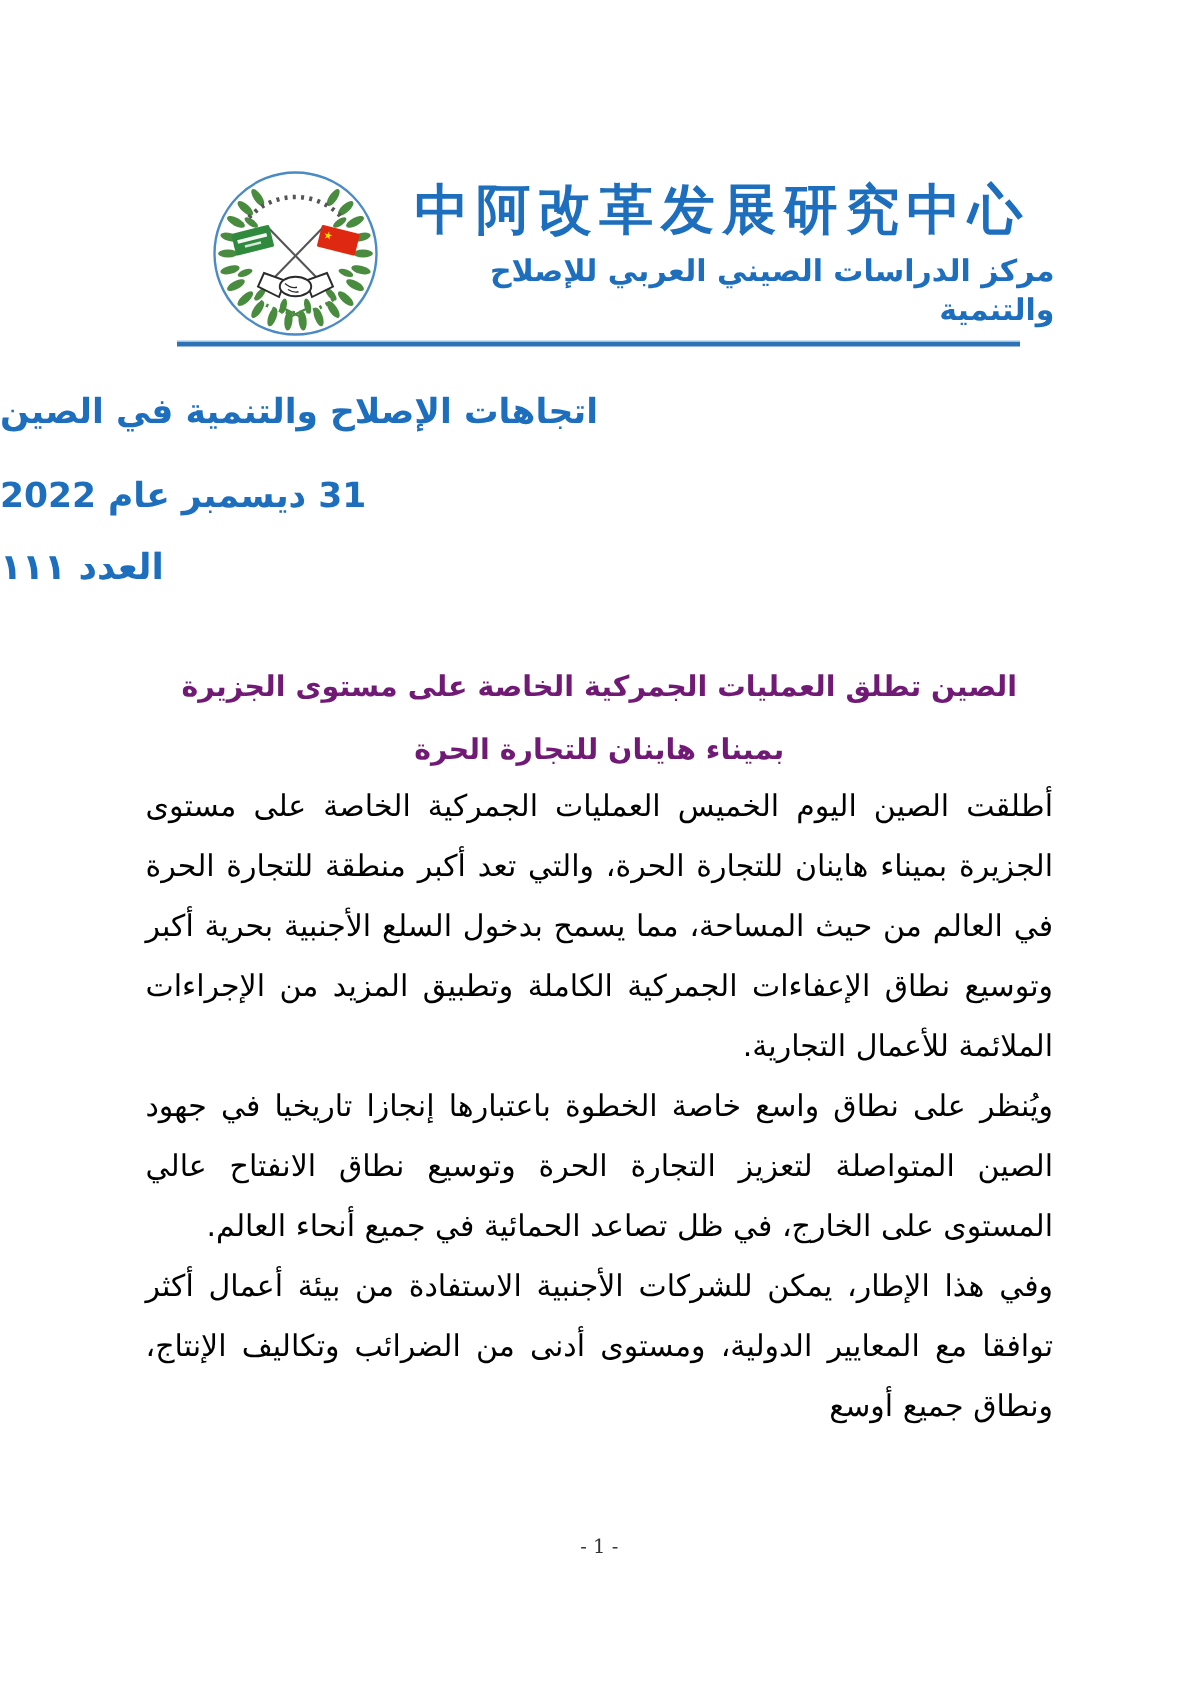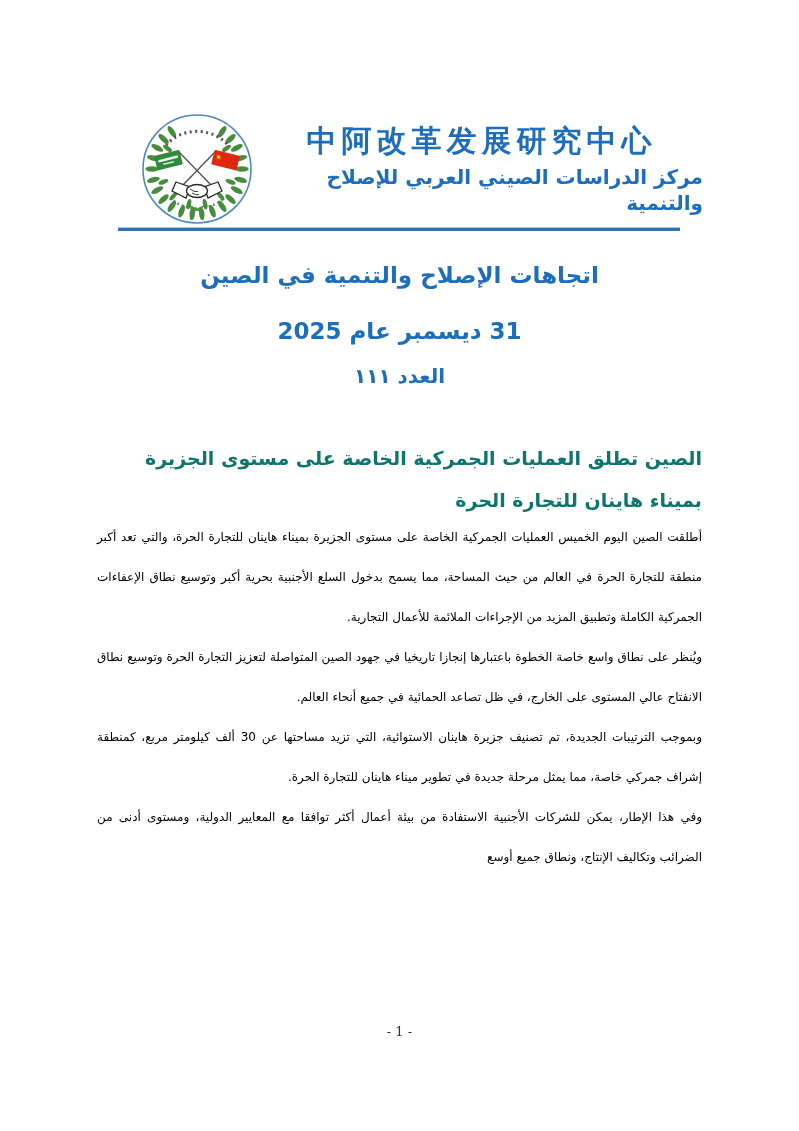--- a/index.html
+++ b/index.html
@@ -20,21 +20,21 @@
     top: 112px;
     left: 140px;
     right: 96px;
     display: flex;
     align-items: center;
   }
   .logo-wrap { width: 114px; height: 114px; flex: 0 0 auto; }
   .header-text { flex: 1 1 auto; text-align: center; padding-left: 6px; }
   .cn-title {
     font-family: Liberation Serif, serif;
-    font-size: 30px;
+    font-size: 36px;
     font-weight: bold;
     color: #1d6fbe;
     letter-spacing: 5px;
     white-space: nowrap;
     line-height: 1.2;
   }
   .ar-subtitle {
     direction: rtl;
     font-size: 20px;
     font-weight: bold;
@@ -51,50 +51,50 @@
     left: 118px;
     width: 562px;
     height: 4px;
     background: linear-gradient(to bottom, #9dc3e6 0 1px, #2e74b5 1px 100%);
   }
 
   
   .doc-title, .doc-date, .doc-issue {
     position: absolute;
     left: 0; right: 0;
-    text-align: center;
+    text-align: left;
     direction: rtl;
     font-weight: bold;
     color: #1d6fbe;
   }
   .doc-title { top: 262px; font-size: 23px; }
   .doc-date  { top: 318px; font-size: 23px; }
-  .doc-issue { top: 364px; font-size: 20px; }
+  .doc-issue { top: 364px; font-size: 24px; }
 
   
   .article-heading {
     position: absolute;
     top: 437px;
     left: 97px;
     width: 605px;
     direction: rtl;
-    text-align: right;
+    text-align: center;
     font-size: 19px;
     font-weight: bold;
     line-height: 42px;
-    color: #0f766e;
+    color: #701a75;
   }
   .article-body {
     position: absolute;
     top: 517px;
     left: 97px;
     width: 605px;
     direction: rtl;
     text-align: justify;
-    font-size: 12px;
+    font-size: 20px;
     line-height: 40px;
     color: #000000;
   }
   .article-body p { margin: 0; }
 
   
   .page-number {
     position: absolute;
     top: 1024px;
     left: 0; right: 0;
@@ -188,27 +188,26 @@
     </div>
     <div class="header-text">
       <div class="cn-title">中阿改革发展研究中心</div>
       <div class="ar-subtitle">مركز الدراسات الصيني العربي للإصلاح والتنمية</div>
     </div>
   </div>
 
   <div class="header-rule"></div>
 
   <div class="doc-title">اتجاهات الإصلاح والتنمية في الصين</div>
-  <div class="doc-date">31 ديسمبر عام 2025</div>
+  <div class="doc-date">31 ديسمبر عام 2022</div>
   <div class="doc-issue">العدد ١١١</div>
 
   <div class="article-heading">الصين تطلق العمليات الجمركية الخاصة على مستوى الجزيرة بميناء هاينان للتجارة الحرة</div>
 
   <div class="article-body">
     <p>أطلقت الصين اليوم الخميس العمليات الجمركية الخاصة على مستوى الجزيرة بميناء هاينان للتجارة الحرة، والتي تعد أكبر منطقة للتجارة الحرة في العالم من حيث المساحة، مما يسمح بدخول السلع الأجنبية بحرية أكبر وتوسيع نطاق الإعفاءات الجمركية الكاملة وتطبيق المزيد من الإجراءات الملائمة للأعمال التجارية.</p>
     <p>ويُنظر على نطاق واسع خاصة الخطوة باعتبارها إنجازا تاريخيا في جهود الصين المتواصلة لتعزيز التجارة الحرة وتوسيع نطاق الانفتاح عالي المستوى على الخارج، في ظل تصاعد الحمائية في جميع أنحاء العالم.</p>
-    <p>وبموجب الترتيبات الجديدة، تم تصنيف جزيرة هاينان الاستوائية، التي تزيد مساحتها عن 30 ألف كيلومتر مربع، كمنطقة إشراف جمركي خاصة، مما يمثل مرحلة جديدة في تطوير ميناء هاينان للتجارة الحرة.</p>
     <p>وفي هذا الإطار، يمكن للشركات الأجنبية الاستفادة من بيئة أعمال أكثر توافقا مع المعايير الدولية، ومستوى أدنى من الضرائب وتكاليف الإنتاج، ونطاق جميع أوسع</p>
   </div>
 
   <div class="page-number">- 1 -</div>
 
 </div>
 
 </body></html>

